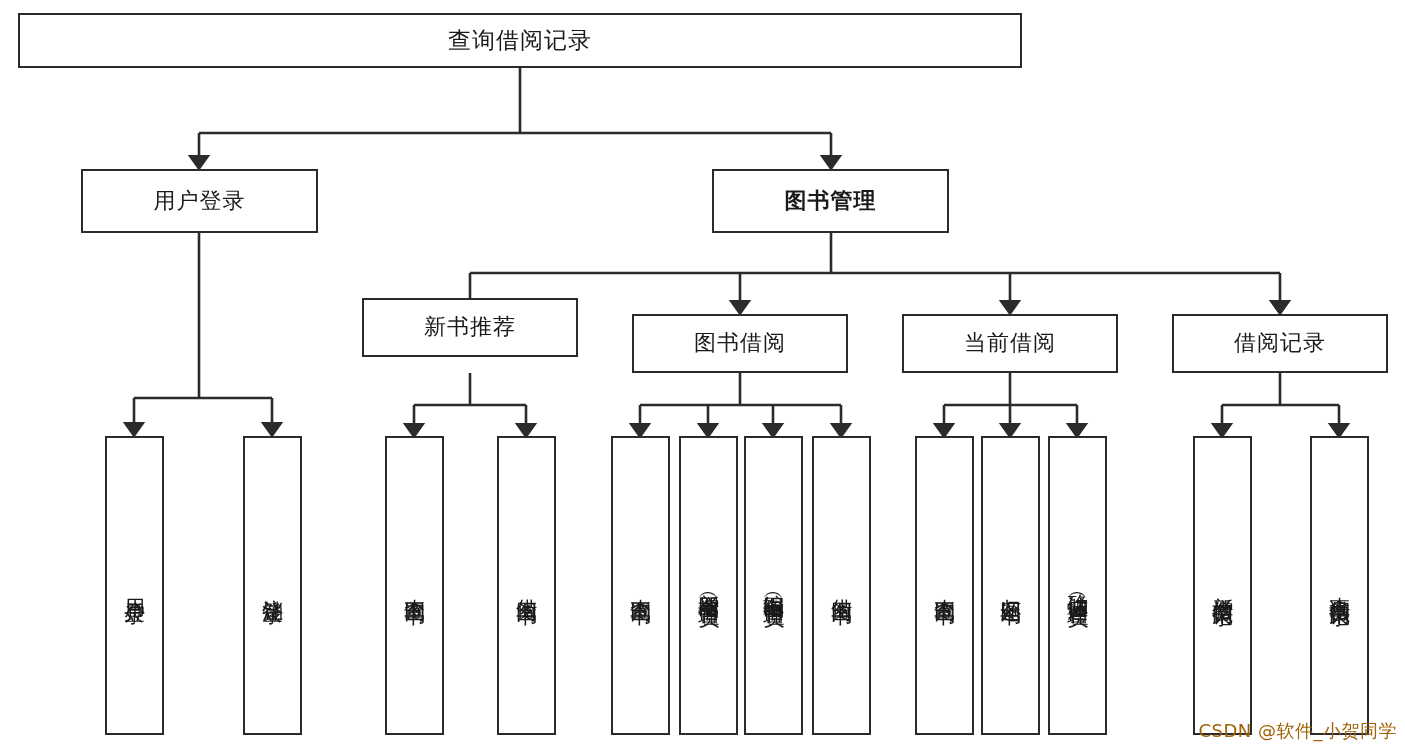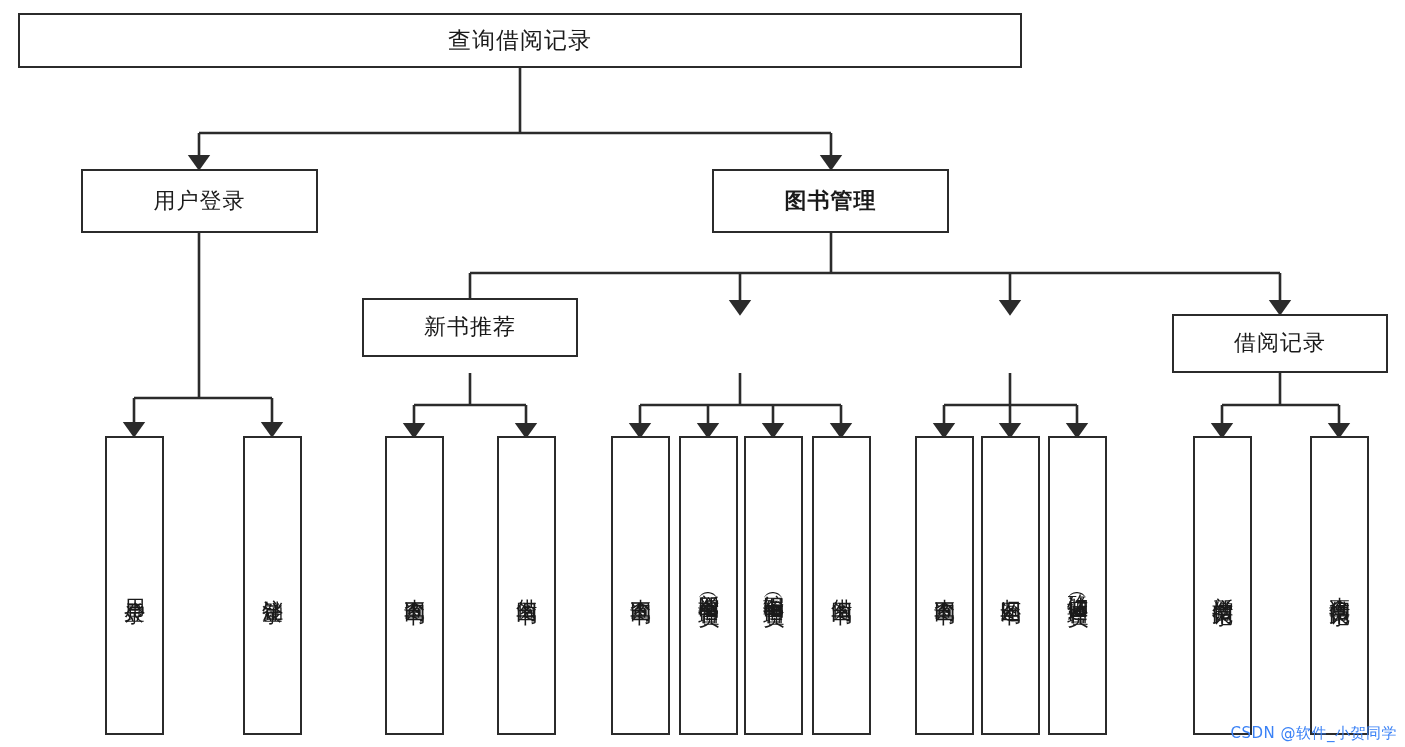--- a/index.html
+++ b/index.html
@@ -54,22 +54,22 @@
     white-space: nowrap;
     text-align: center;
   }
   .node.root .label {
     font-size: 23px;
   }
   .watermark {
     position: absolute;
     right: 8px;
     bottom: 4px;
-    font-size: 15px;
-    color: #3b82f6;
+    font-size: 18px;
+    color: #a16207;
     z-index: 5;
     white-space: nowrap;
     letter-spacing: 0.5px;
   }
 </style>
 </head>
 <body>
 
 <div id="canvas">
 
@@ -130,20 +130,26 @@
   <div class="node horiz" style="left:81px; top:169px; width:237px; height:64px;">
     <span class="label">用户登录</span>
   </div>
   <div class="node horiz" style="left:712px; top:169px; width:237px; height:64px;font-weight:bold;">
     <span class="label">图书管理</span>
   </div>
 
   <div class="node horiz" style="left:362px; top:298px; width:216px; height:59px;">
     <span class="label">新书推荐</span>
   </div>
+  <div class="node horiz" style="left:632px; top:314px; width:216px; height:59px;">
+    <span class="label">图书借阅</span>
+  </div>
+  <div class="node horiz" style="left:902px; top:314px; width:216px; height:59px;">
+    <span class="label">当前借阅</span>
+  </div>
   <div class="node horiz" style="left:1172px; top:314px; width:216px; height:59px;">
     <span class="label">借阅记录</span>
   </div>
 
   <div class="node vert" style="left:105px; top:436px; width:59px; height:299px;">
     <span class="label">用户登录</span>
   </div>
   <div class="node vert" style="left:243px; top:436px; width:59px; height:299px;">
     <span class="label">注销登录</span>
   </div>

